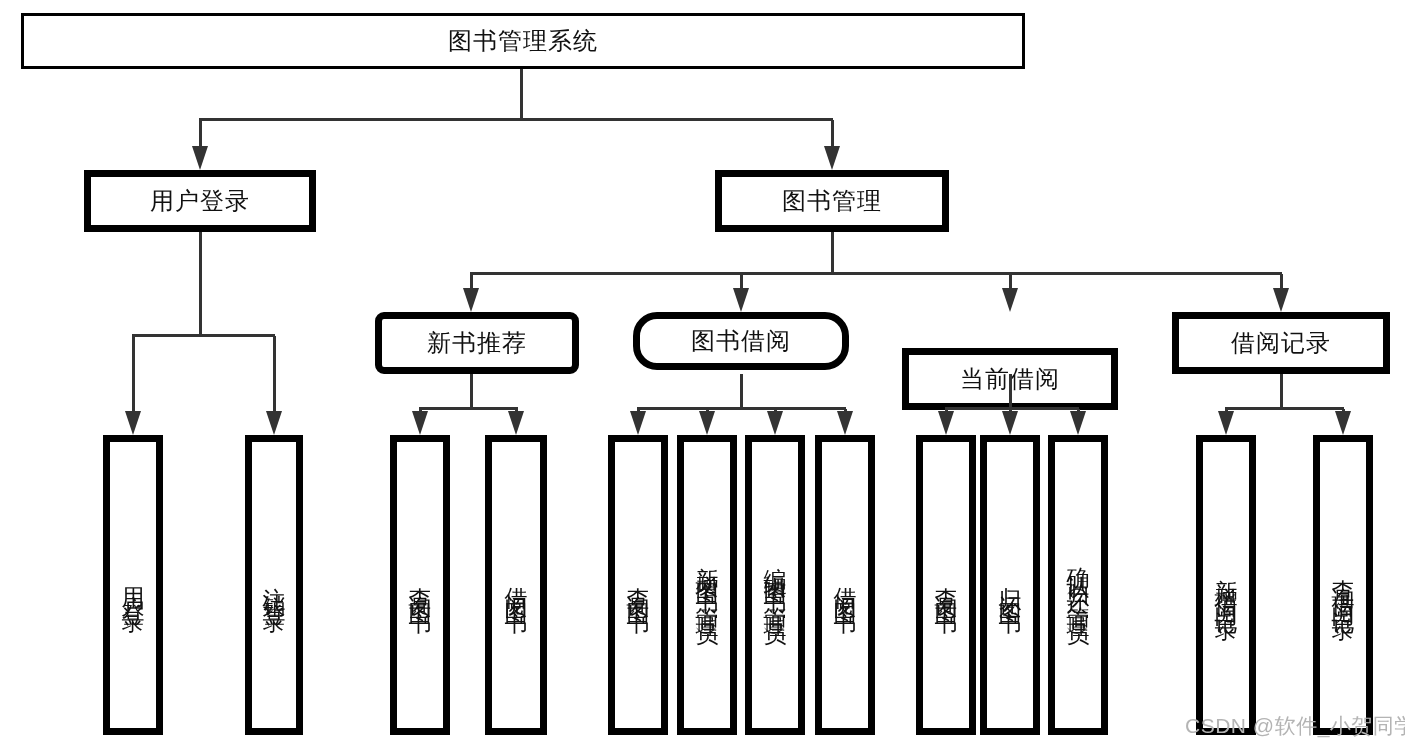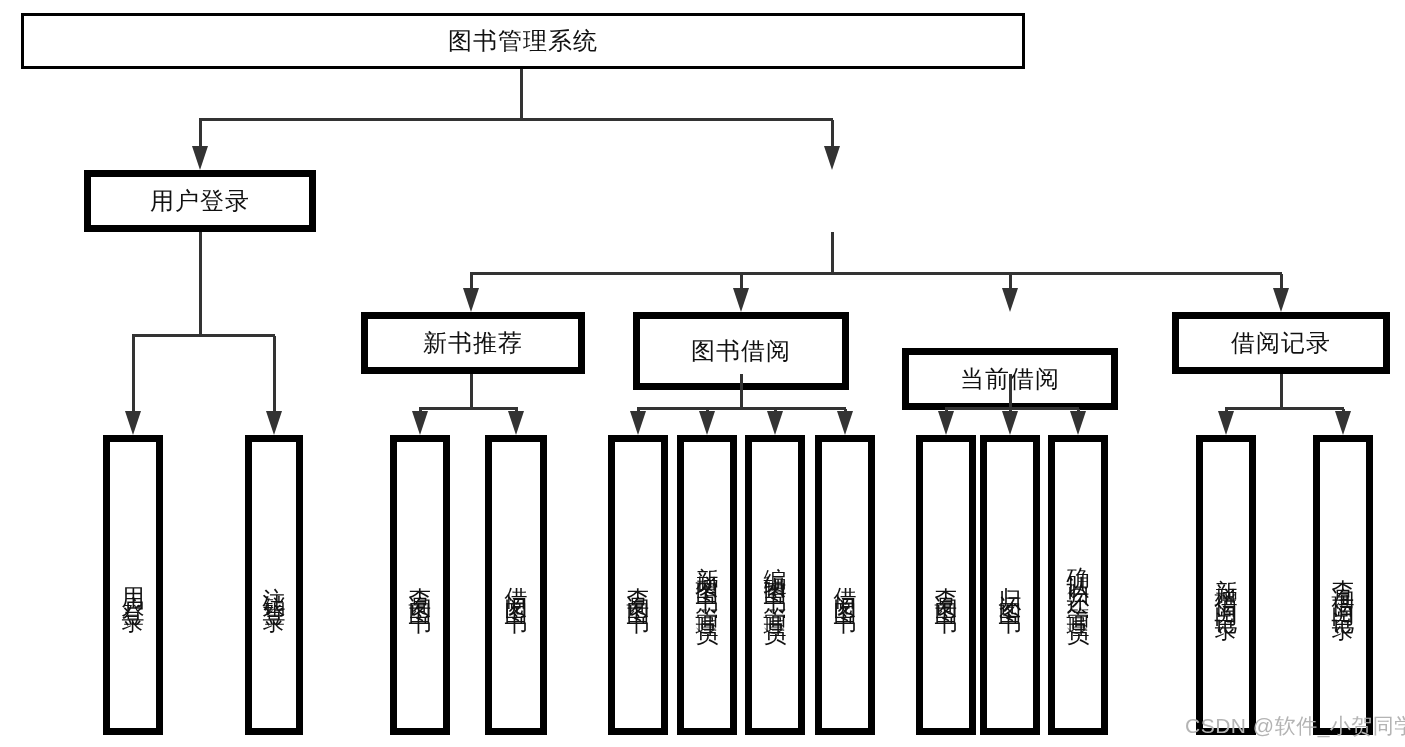--- a/index.html
+++ b/index.html
@@ -61,41 +61,42 @@
   <div class="box root-box" style="left:21px; top:13px; width:1004px; height:56px;">图书管理系统</div>
 
   <div class="vline" style="left:520px; top:69px; height:51px;"></div>
   <div class="hline" style="left:199px; top:118px; width:634px;"></div>
   <div class="vline" style="left:199px; top:120px; height:28px;"></div>
   <div class="arrow" style="left:192px; top:146px;"></div>
   <div class="vline" style="left:831px; top:120px; height:28px;"></div>
   <div class="arrow" style="left:824px; top:146px;"></div>
 
   <div class="box" style="left:84px; top:170px; width:232px; height:62px;">用户登录</div>
+  <div class="box" style="left:715px; top:170px; width:234px; height:62px;">图书管理</div>
 
   <div class="vline" style="left:199px; top:232px; height:104px;"></div>
   <div class="hline" style="left:132px; top:334px; width:143px;"></div>
   <div class="vline" style="left:132px; top:336px; height:77px;"></div>
   <div class="arrow" style="left:125px; top:411px;"></div>
   <div class="vline" style="left:273px; top:336px; height:77px;"></div>
   <div class="arrow" style="left:266px; top:411px;"></div>
 
   <div class="vline" style="left:831px; top:232px; height:42px;"></div>
   <div class="hline" style="left:470px; top:272px; width:812px;"></div>
   <div class="vline" style="left:470px; top:274px; height:15px;"></div>
   <div class="arrow" style="left:463px; top:288px;"></div>
   <div class="vline" style="left:740px; top:274px; height:15px;"></div>
   <div class="arrow" style="left:733px; top:288px;"></div>
   <div class="vline" style="left:1009px; top:274px; height:15px;"></div>
   <div class="arrow" style="left:1002px; top:288px;"></div>
   <div class="vline" style="left:1280px; top:274px; height:15px;"></div>
   <div class="arrow" style="left:1273px; top:288px;"></div>
 
-  <div class="box" style="left:361px; top:312px; width:224px; height:62px;">新书推荐</div>
-  <div class="box" style="left:633px; top:312px; width:216px; height:78px;">图书借阅</div>
+  <div class="box" style="left:375px; top:312px; width:204px; height:62px;border-radius:9px;">新书推荐</div>
+  <div class="box" style="left:633px; top:312px; width:216px; height:58px;border-radius:24px;">图书借阅</div>
   <div class="box" style="left:902px; top:312px; width:216px; height:62px;margin-top:36px;">当前借阅</div>
   <div class="box" style="left:1172px; top:312px; width:218px; height:62px;">借阅记录</div>
 
   <div class="vline" style="left:470px; top:374px; height:35px;"></div>
   <div class="hline" style="left:419px; top:407px; width:99px;"></div>
   <div class="vline" style="left:419px; top:409px; height:6px;"></div>
   <div class="arrow" style="left:412px; top:411px;"></div>
   <div class="vline" style="left:515px; top:409px; height:6px;"></div>
   <div class="arrow" style="left:508px; top:411px;"></div>
 

